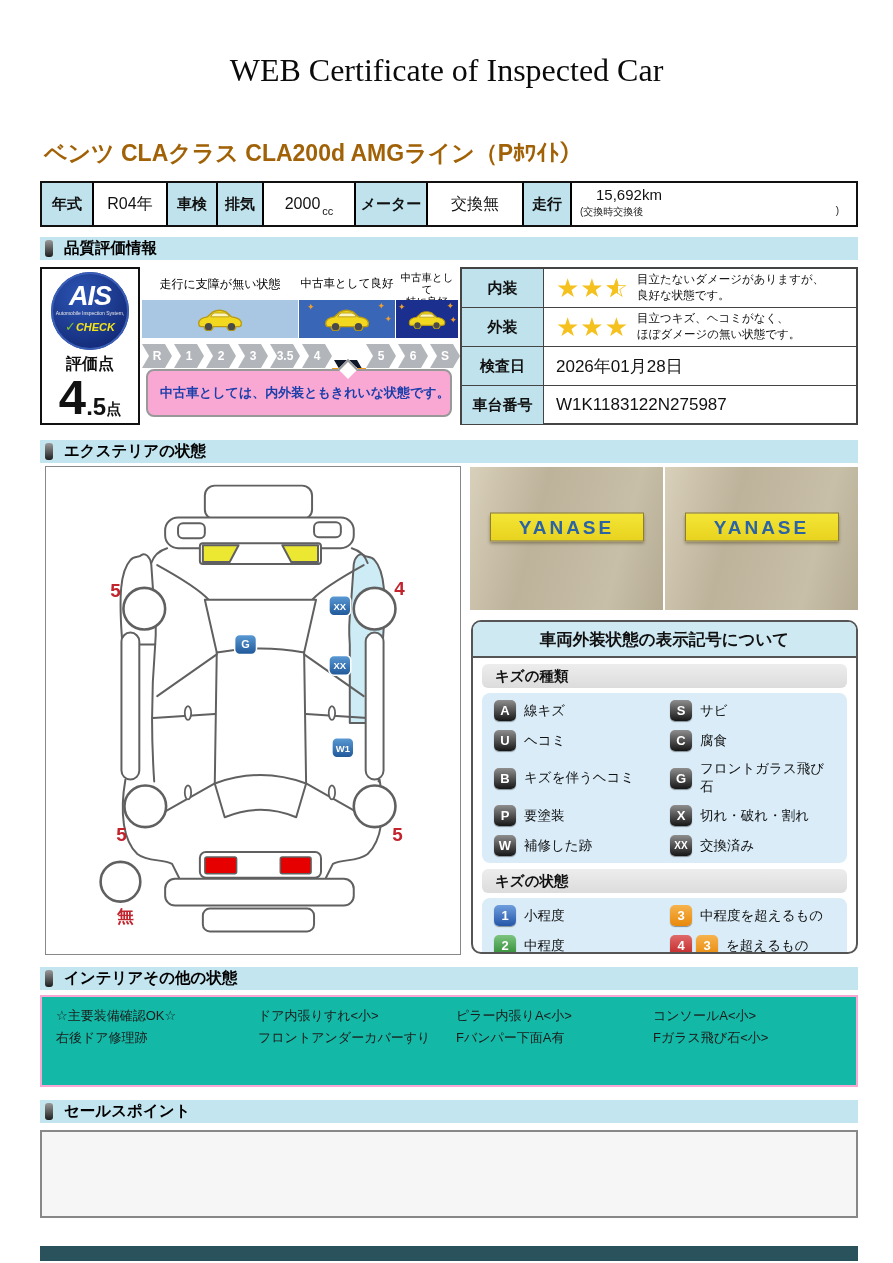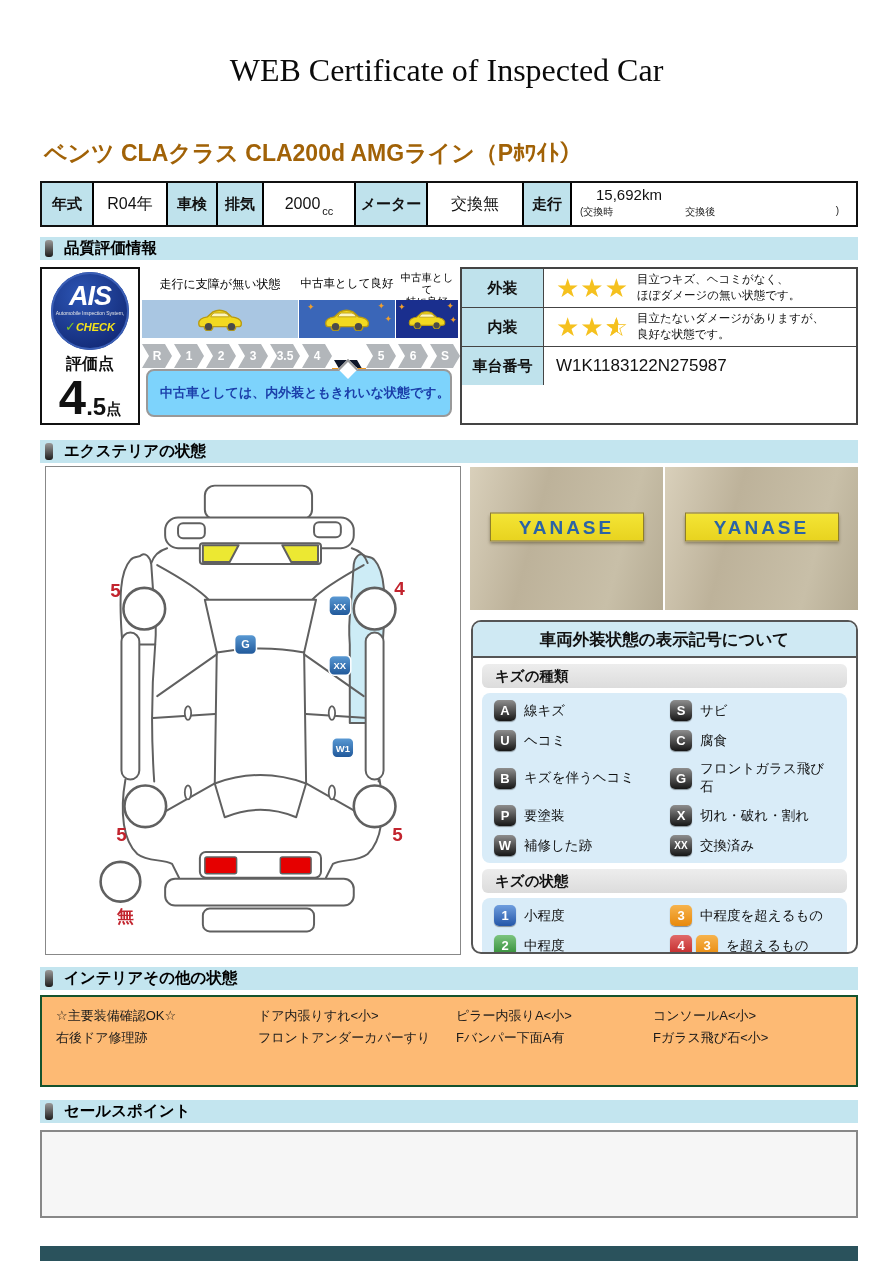--- a/index.html
+++ b/index.html
@@ -14,21 +14,21 @@
   
   .info-table{position:absolute;left:40px;top:181px;width:818px;height:46px;
     display:flex;border:2px solid #111;box-sizing:border-box;background:#fff;}
   .info-cell{border-right:2px solid #000000;box-sizing:border-box;display:flex;align-items:center;justify-content:center;font-size:16px;}
   .info-cell:last-child{border-right:none;}
   .info-label{background:#bfe2ec;font-weight:bold;font-size:15px;}
   .cc-sub{font-size:11px;margin-top:14px;margin-left:2px;}
   .mileage-cell{flex-direction:column;align-items:stretch;justify-content:flex-start;padding:3px 17px 0 8px;}
   .mileage-main{font-size:15px;padding-left:16px;}
   .mileage-note{display:flex;font-size:10px;color:#222;margin-top:2px;}
-  .mileage-note span:nth-child(2){margin-left:72px;}
+  .mileage-note span:nth-child(2){}
   .mileage-note span:nth-child(3){margin-left:auto;}
 
   
   .sec-head{position:absolute;left:40px;width:818px;height:23px;background:#c3e5ef;
     display:flex;align-items:center;box-sizing:border-box;}
   .sec-accent{width:8px;height:17px;margin:0 11px 0 5px;border-radius:3px;
     background:linear-gradient(180deg,#9a9a9a,#1d1d1d);}
   .sec-title{font-size:15.5px;font-weight:bold;color:#000;}
 
   
@@ -53,21 +53,21 @@
   .band-label.small{font-size:10.5px;line-height:1.15;padding-top:4px;}
   .band-fill{height:38px;position:relative;display:flex;align-items:center;justify-content:center;}
   .sparkle{position:absolute;color:#f09f2c;font-size:9px;}
   .chev-row{position:absolute;left:0;top:77px;display:flex;width:320px;}
   .chev{flex:0 0 30px;margin-right:2px;height:24px;line-height:24px;text-align:center;
     background:#b2b6ba;color:#fff;font-size:12px;font-weight:bold;
     clip-path:polygon(0 0,23px 0,100% 50%,23px 100%,0 100%,7px 50%);}
   .chev.active{background:#0f172a;margin-top:16px;}
   .orange-bar{position:absolute;left:190px;top:101px;width:34px;height:5px;background:#f19a20;}
   .comment-box{position:absolute;left:4px;top:102px;width:306px;height:48px;border:2px solid #999;
-    border-radius:8px;box-sizing:border-box;background:#7dd3fc;}
+    border-radius:8px;box-sizing:border-box;background:#f9a8d4;}
   .comment-caret{position:absolute;left:199px;top:95px;width:12px;height:12px;background:#fff;
     border-top:2px solid #999;border-left:2px solid #999;transform:rotate(45deg);}
   .comment-text{font-size:13px;font-weight:bold;color:#1b3faa;line-height:44px;padding-left:12px;
     white-space:nowrap;overflow:hidden;}
 
   .eval-table{position:absolute;left:460px;top:267px;width:398px;height:158px;
     border:2px solid #444;box-sizing:border-box;background:#fff;}
   .eval-row{display:flex;border-bottom:1.5px solid #444;box-sizing:border-box;height:39px;}
   .eval-row:last-child{border-bottom:none;height:38px;}
   .eval-label{width:82px;background:#bfe2ec;font-weight:bold;font-size:15px;
@@ -102,21 +102,21 @@
     background:linear-gradient(180deg,#8e8e8e,#161616);box-shadow:0 1px 1px rgba(0,0,0,.4);}
   .badge.wide{font-size:10px;}
   .badge.st-blue{background:linear-gradient(180deg,#6f9ede,#2456a8);}
   .badge.st-green{background:linear-gradient(180deg,#7cc47f,#2e8a33);}
   .badge.st-orange{background:linear-gradient(180deg,#f6b34d,#e8890b);}
   .badge.st-red{background:linear-gradient(180deg,#e06a6a,#c22525);}
   .badge.mr2{margin-right:4px;}
 
   
   .interior-box{position:absolute;left:40px;top:995px;width:818px;height:92px;
-    border:2px solid #14532d;box-sizing:border-box;background:#fdba74;}
+    border:2px solid #f9a8d4;box-sizing:border-box;background:#14b8a6;}
   .int-item{position:absolute;font-size:13px;color:#1a1a1a;white-space:nowrap;}
   .sales-box{position:absolute;left:40px;top:1130px;width:818px;height:88px;
     border:2px solid #888;box-sizing:border-box;background:#f6f6f6;}
   .footer-bar{position:absolute;left:40px;top:1246px;width:818px;height:15px;background:#2a525c;}
 
   svg{display:block;}
   .hidden-defs{position:absolute;width:0;height:0;overflow:hidden;}
 </style>
 </head>
 <body>
@@ -229,42 +229,46 @@
     </div>
     <div class="orange-bar"></div>
     <div class="comment-box">
       <div class="comment-text">中古車としては、内外装ともきれいな状態です。</div>
     </div>
     <div class="comment-caret"></div>
   </div>
 
   <div class="eval-table">
     <div class="eval-row">
+      <div class="eval-label">内装</div>
+      <div class="eval-value">
+        <span class="star-box">
+          <span>★</span><span>★</span><span class="half-star"><span class="half-fill">★</span><span>☆</span></span>
+        </span>
+        <span class="star-text">
+          <div>目立たないダメージがありますが、</div>
+          <div>良好な状態です。</div>
+        </span>
+      </div>
+    </div>
+    <div class="eval-row">
       <div class="eval-label">外装</div>
       <div class="eval-value">
         <span class="star-box">
           <span>★</span><span>★</span><span>★</span>
         </span>
         <span class="star-text">
           <div>目立つキズ、ヘコミがなく、</div>
           <div>ほぼダメージの無い状態です。</div>
         </span>
       </div>
     </div>
     <div class="eval-row">
-      <div class="eval-label">内装</div>
-      <div class="eval-value">
-        <span class="star-box">
-          <span>★</span><span>★</span><span class="half-star"><span class="half-fill">★</span><span>☆</span></span>
-        </span>
-        <span class="star-text">
-          <div>目立たないダメージがありますが、</div>
-          <div>良好な状態です。</div>
-        </span>
-      </div>
+      <div class="eval-label">検査日</div>
+      <div class="eval-value">2026年01月28日</div>
     </div>
     <div class="eval-row">
       <div class="eval-label">車台番号</div>
       <div class="eval-value">W1K1183122N275987</div>
     </div>
   </div>
 
   <div class="sec-head" style="top:440px">
     <div class="sec-accent"></div>
     <div class="sec-title">エクステリアの状態</div>

